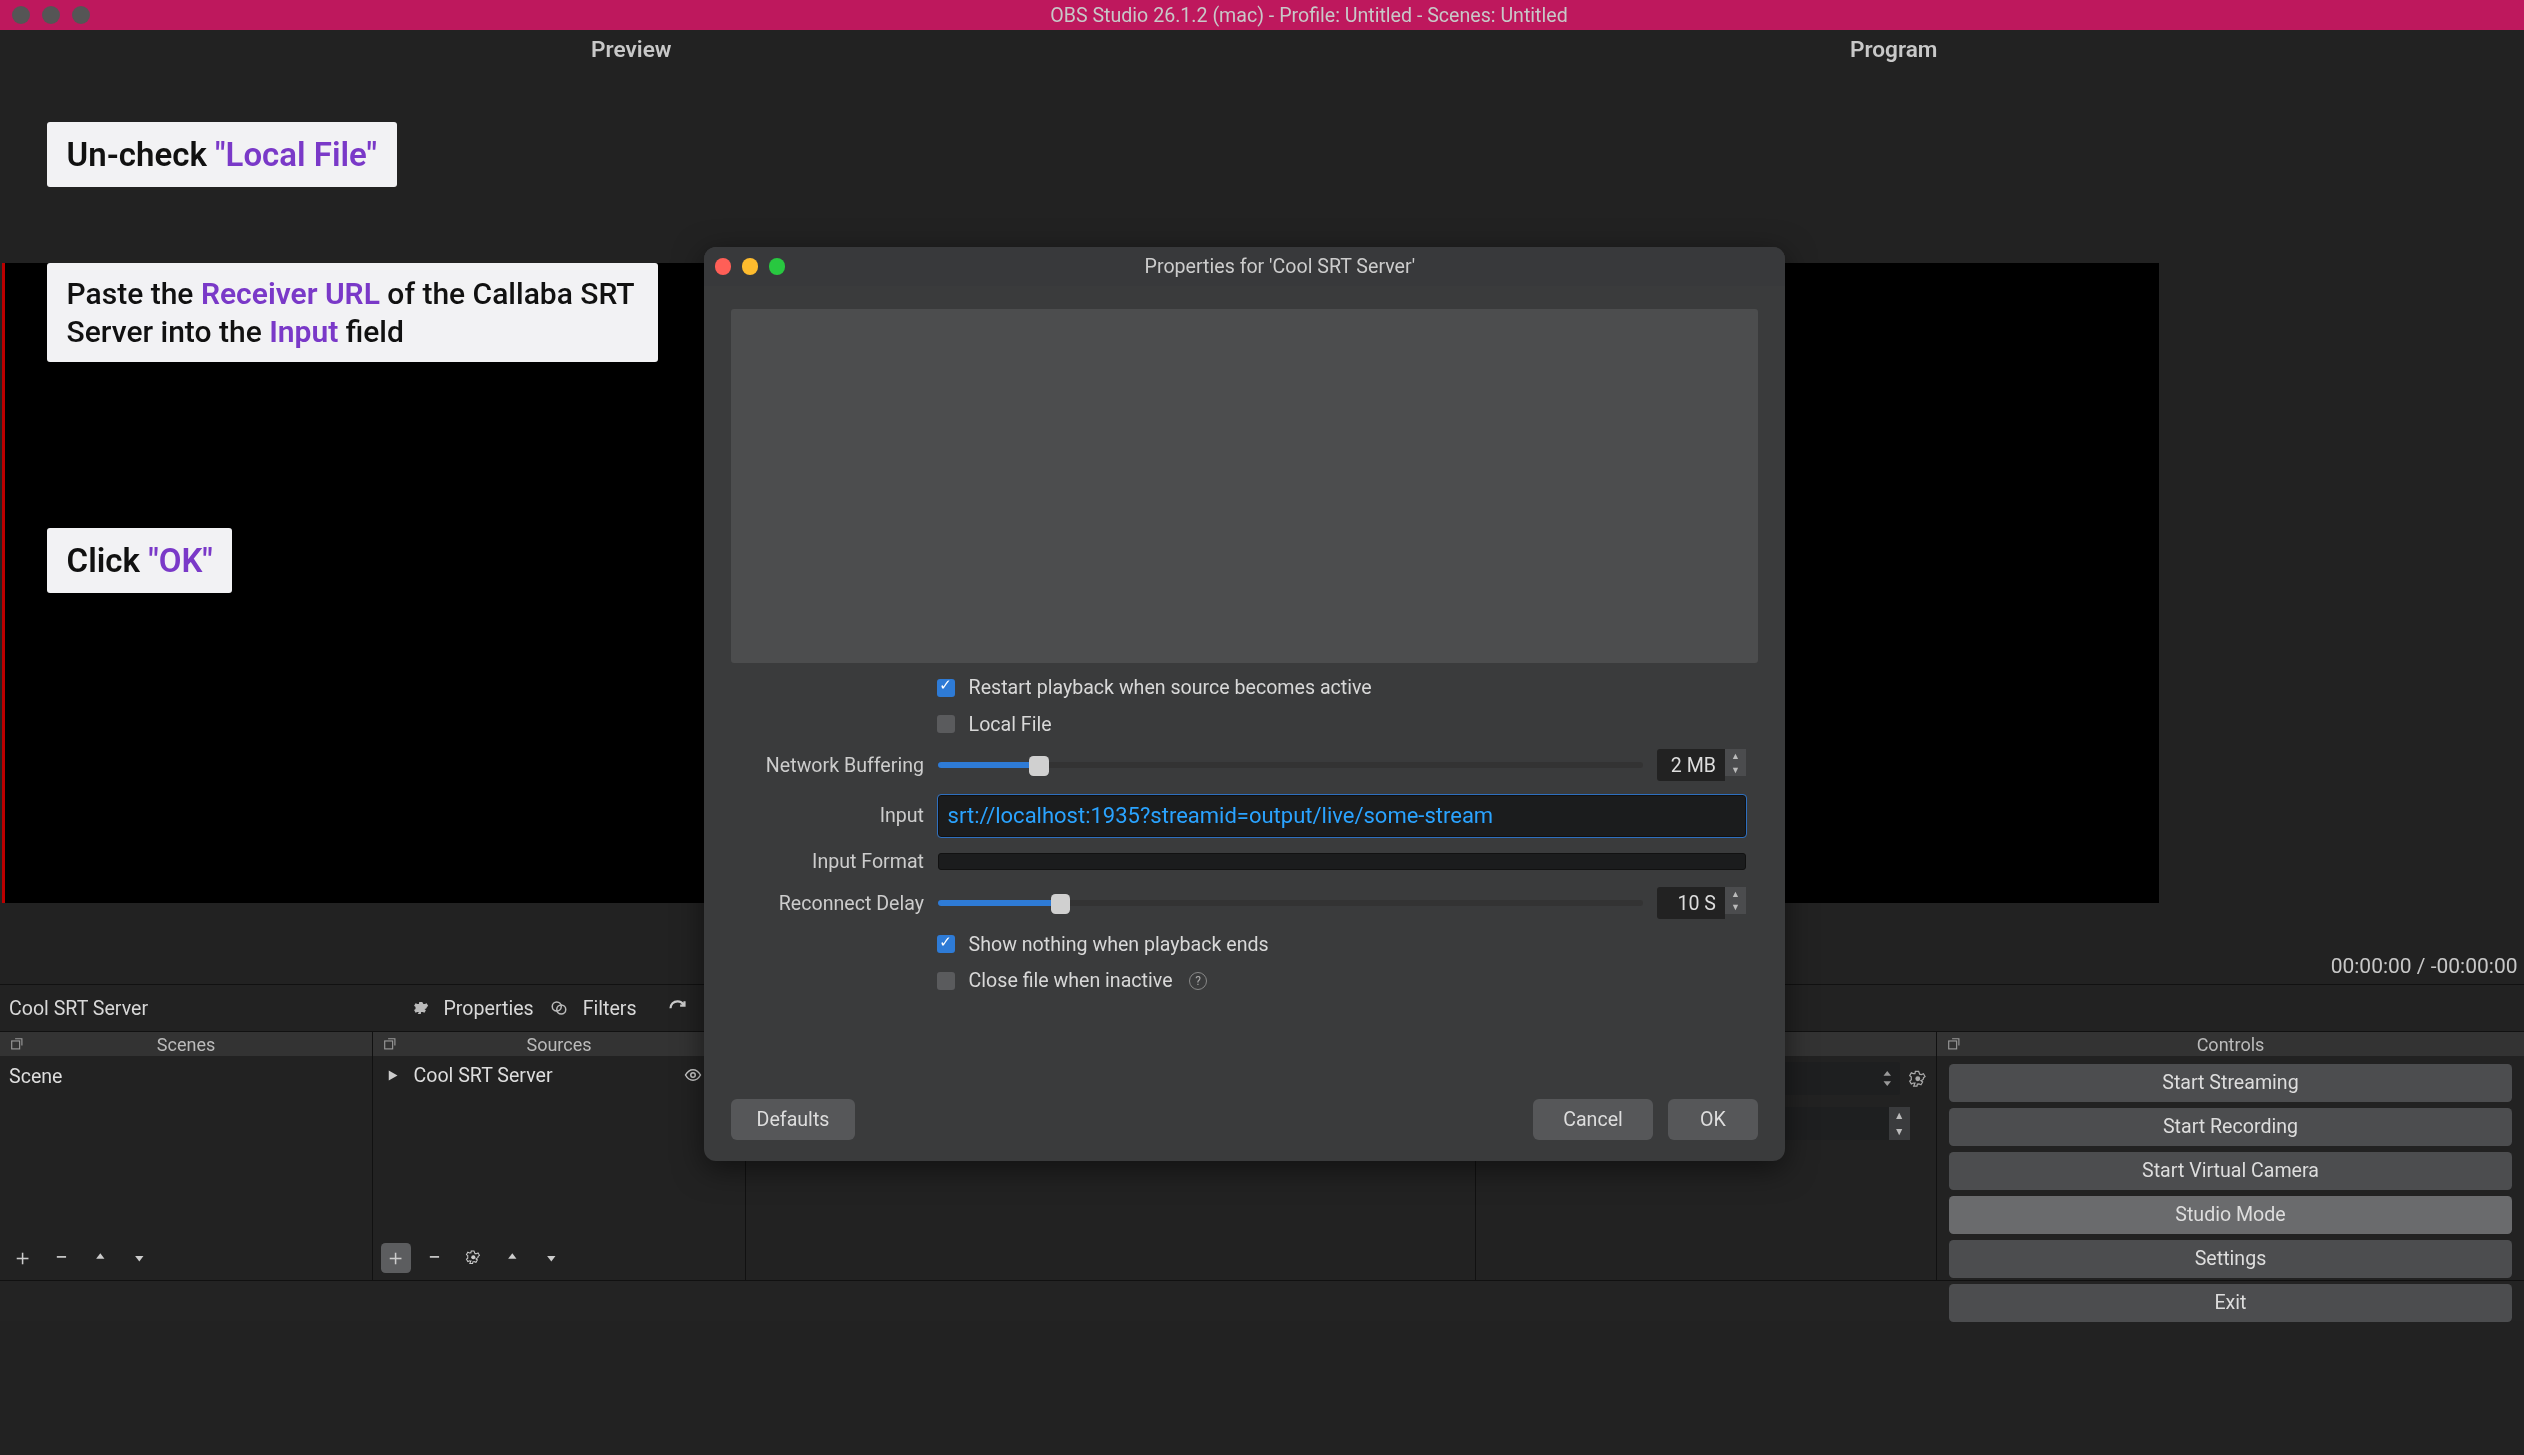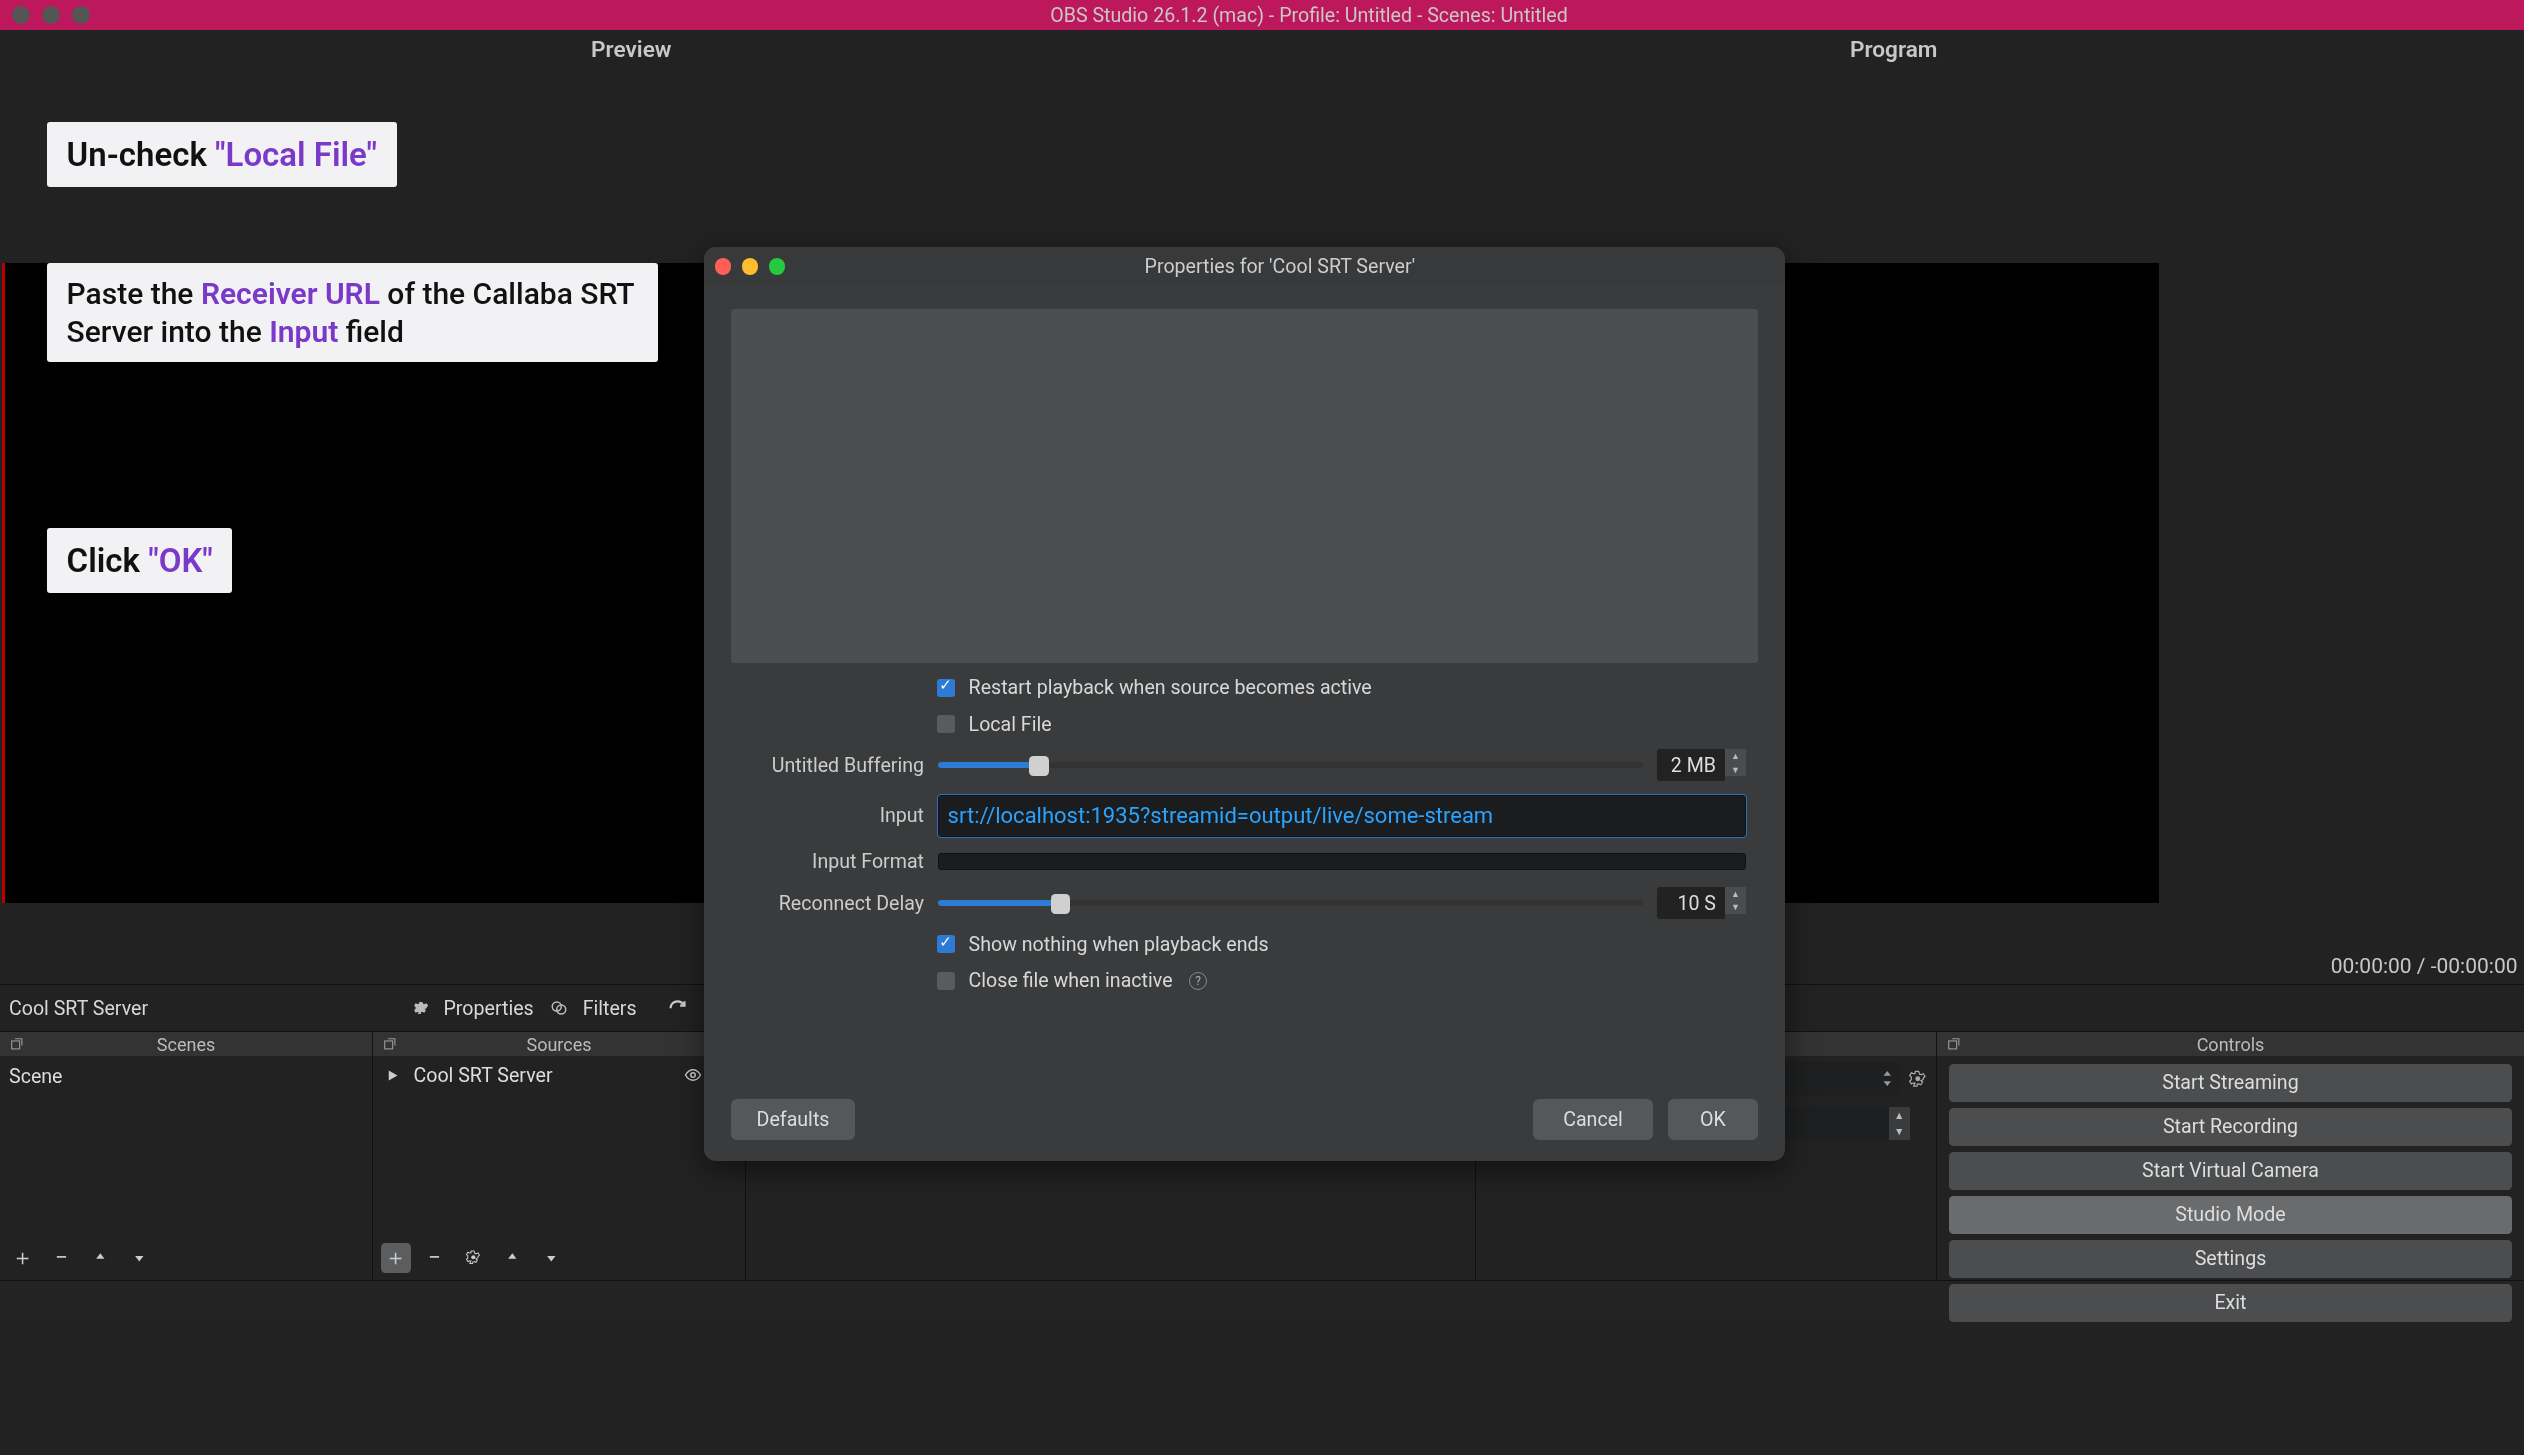--- a/index.html
+++ b/index.html
@@ -412,21 +412,21 @@
     <div class="mrow" style="padding-left:194px;">
       <span class="chk on"></span>
       <span>Restart playback when source becomes active</span>
     </div>
     <div class="mrow" style="padding-left:194px;">
       <span class="chk"></span>
       <span>Local File</span>
     </div>
 
     <div class="mrow">
-      <div class="mlabel">Untitled Buffering</div>
+      <div class="mlabel">Network Buffering</div>
       <div class="slider">
         <div class="sf" style="width:14%;"></div>
           <div class="st" style="left:13%;"></div>
       </div>
       <div style="display:flex;">
         <div class="numbox">2 MB</div>
         <div class="stepper">
             <div class="sb">▲</div>
             <div class="sb">▼</div>
           </div>

